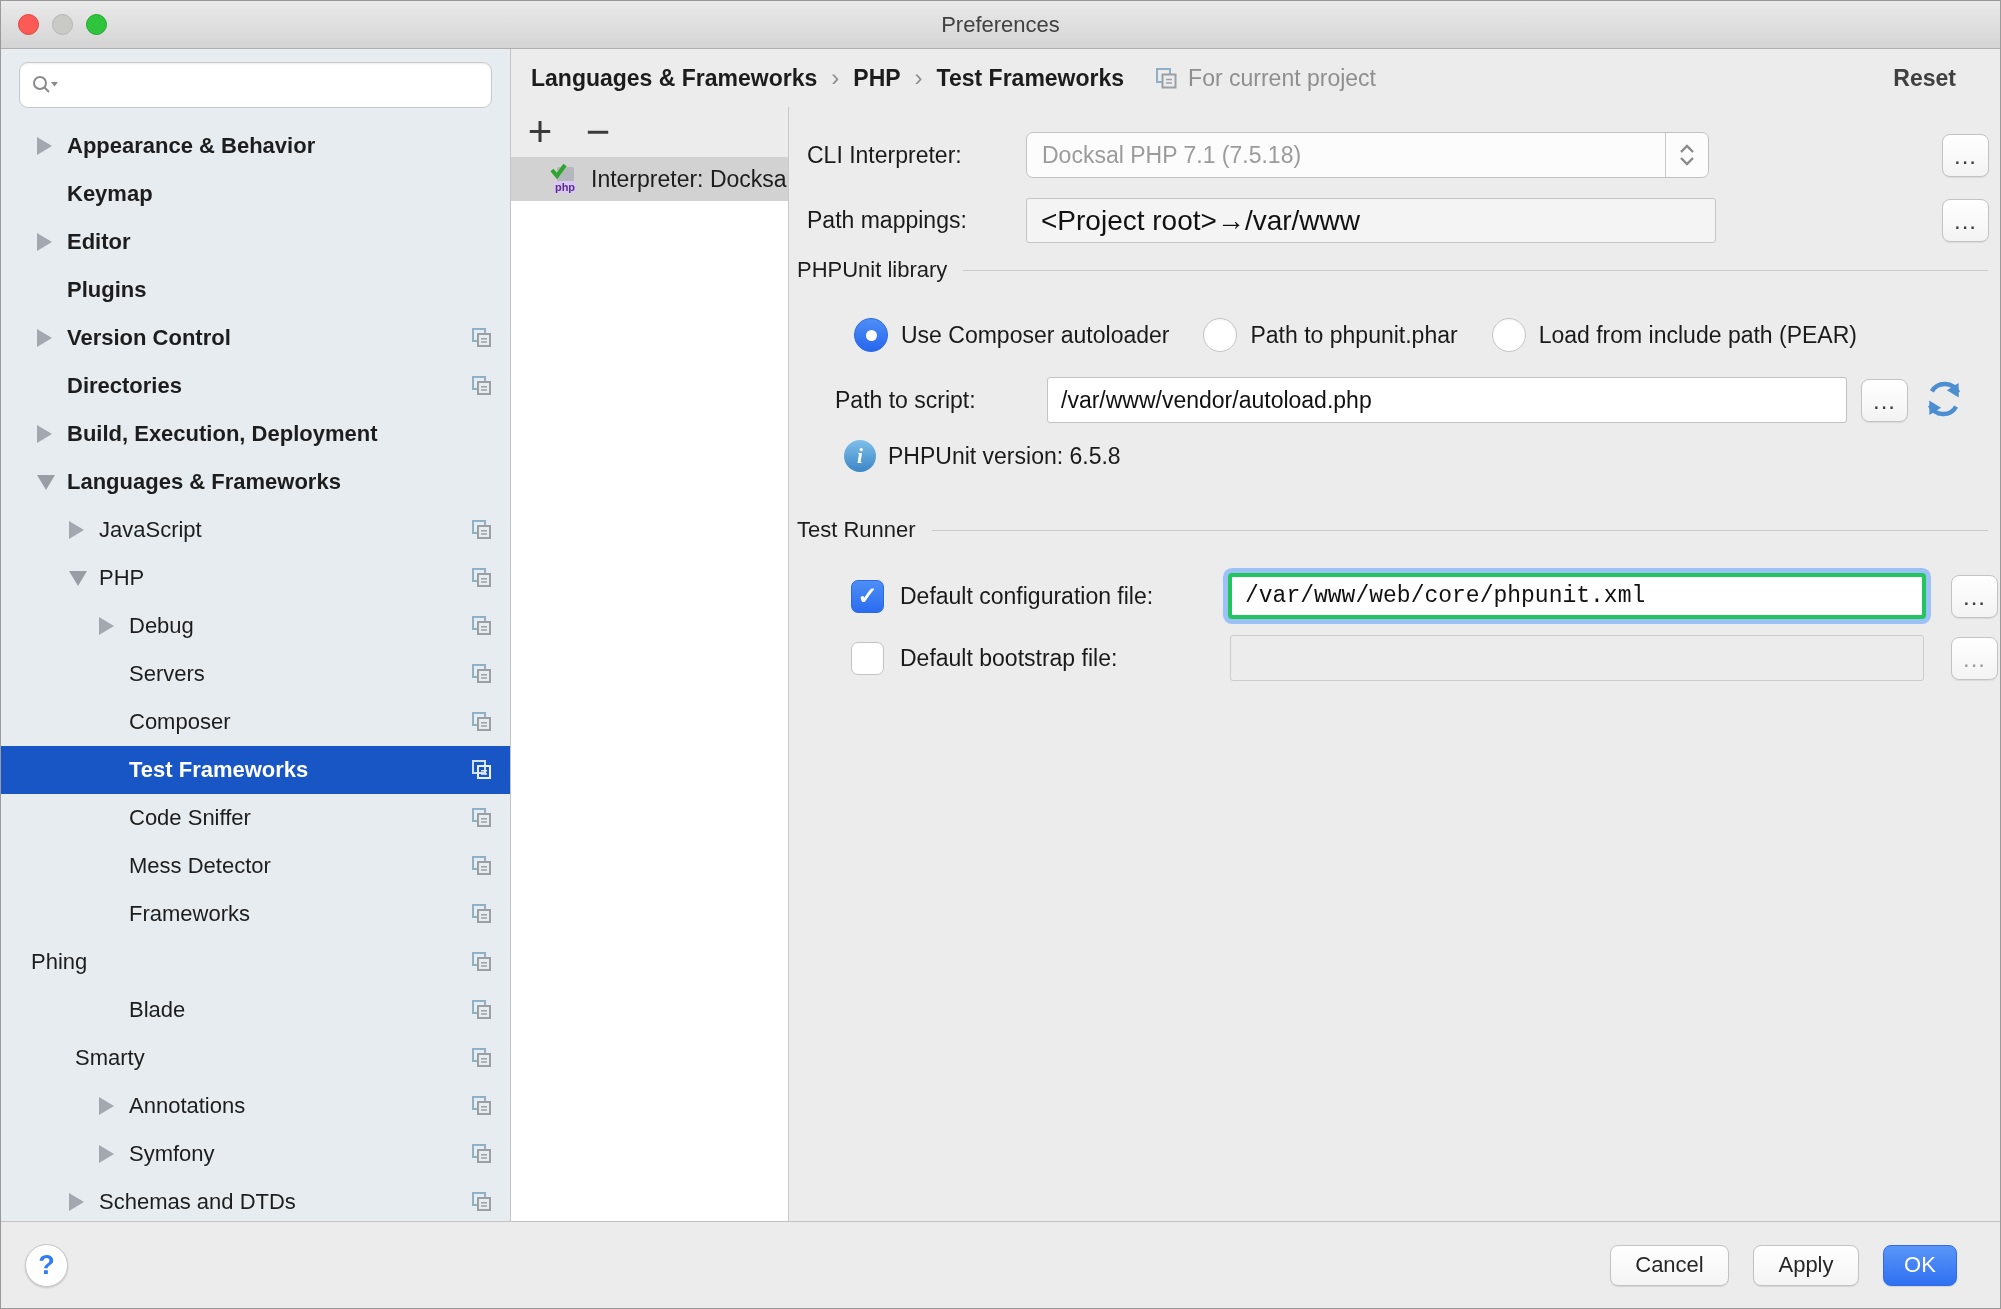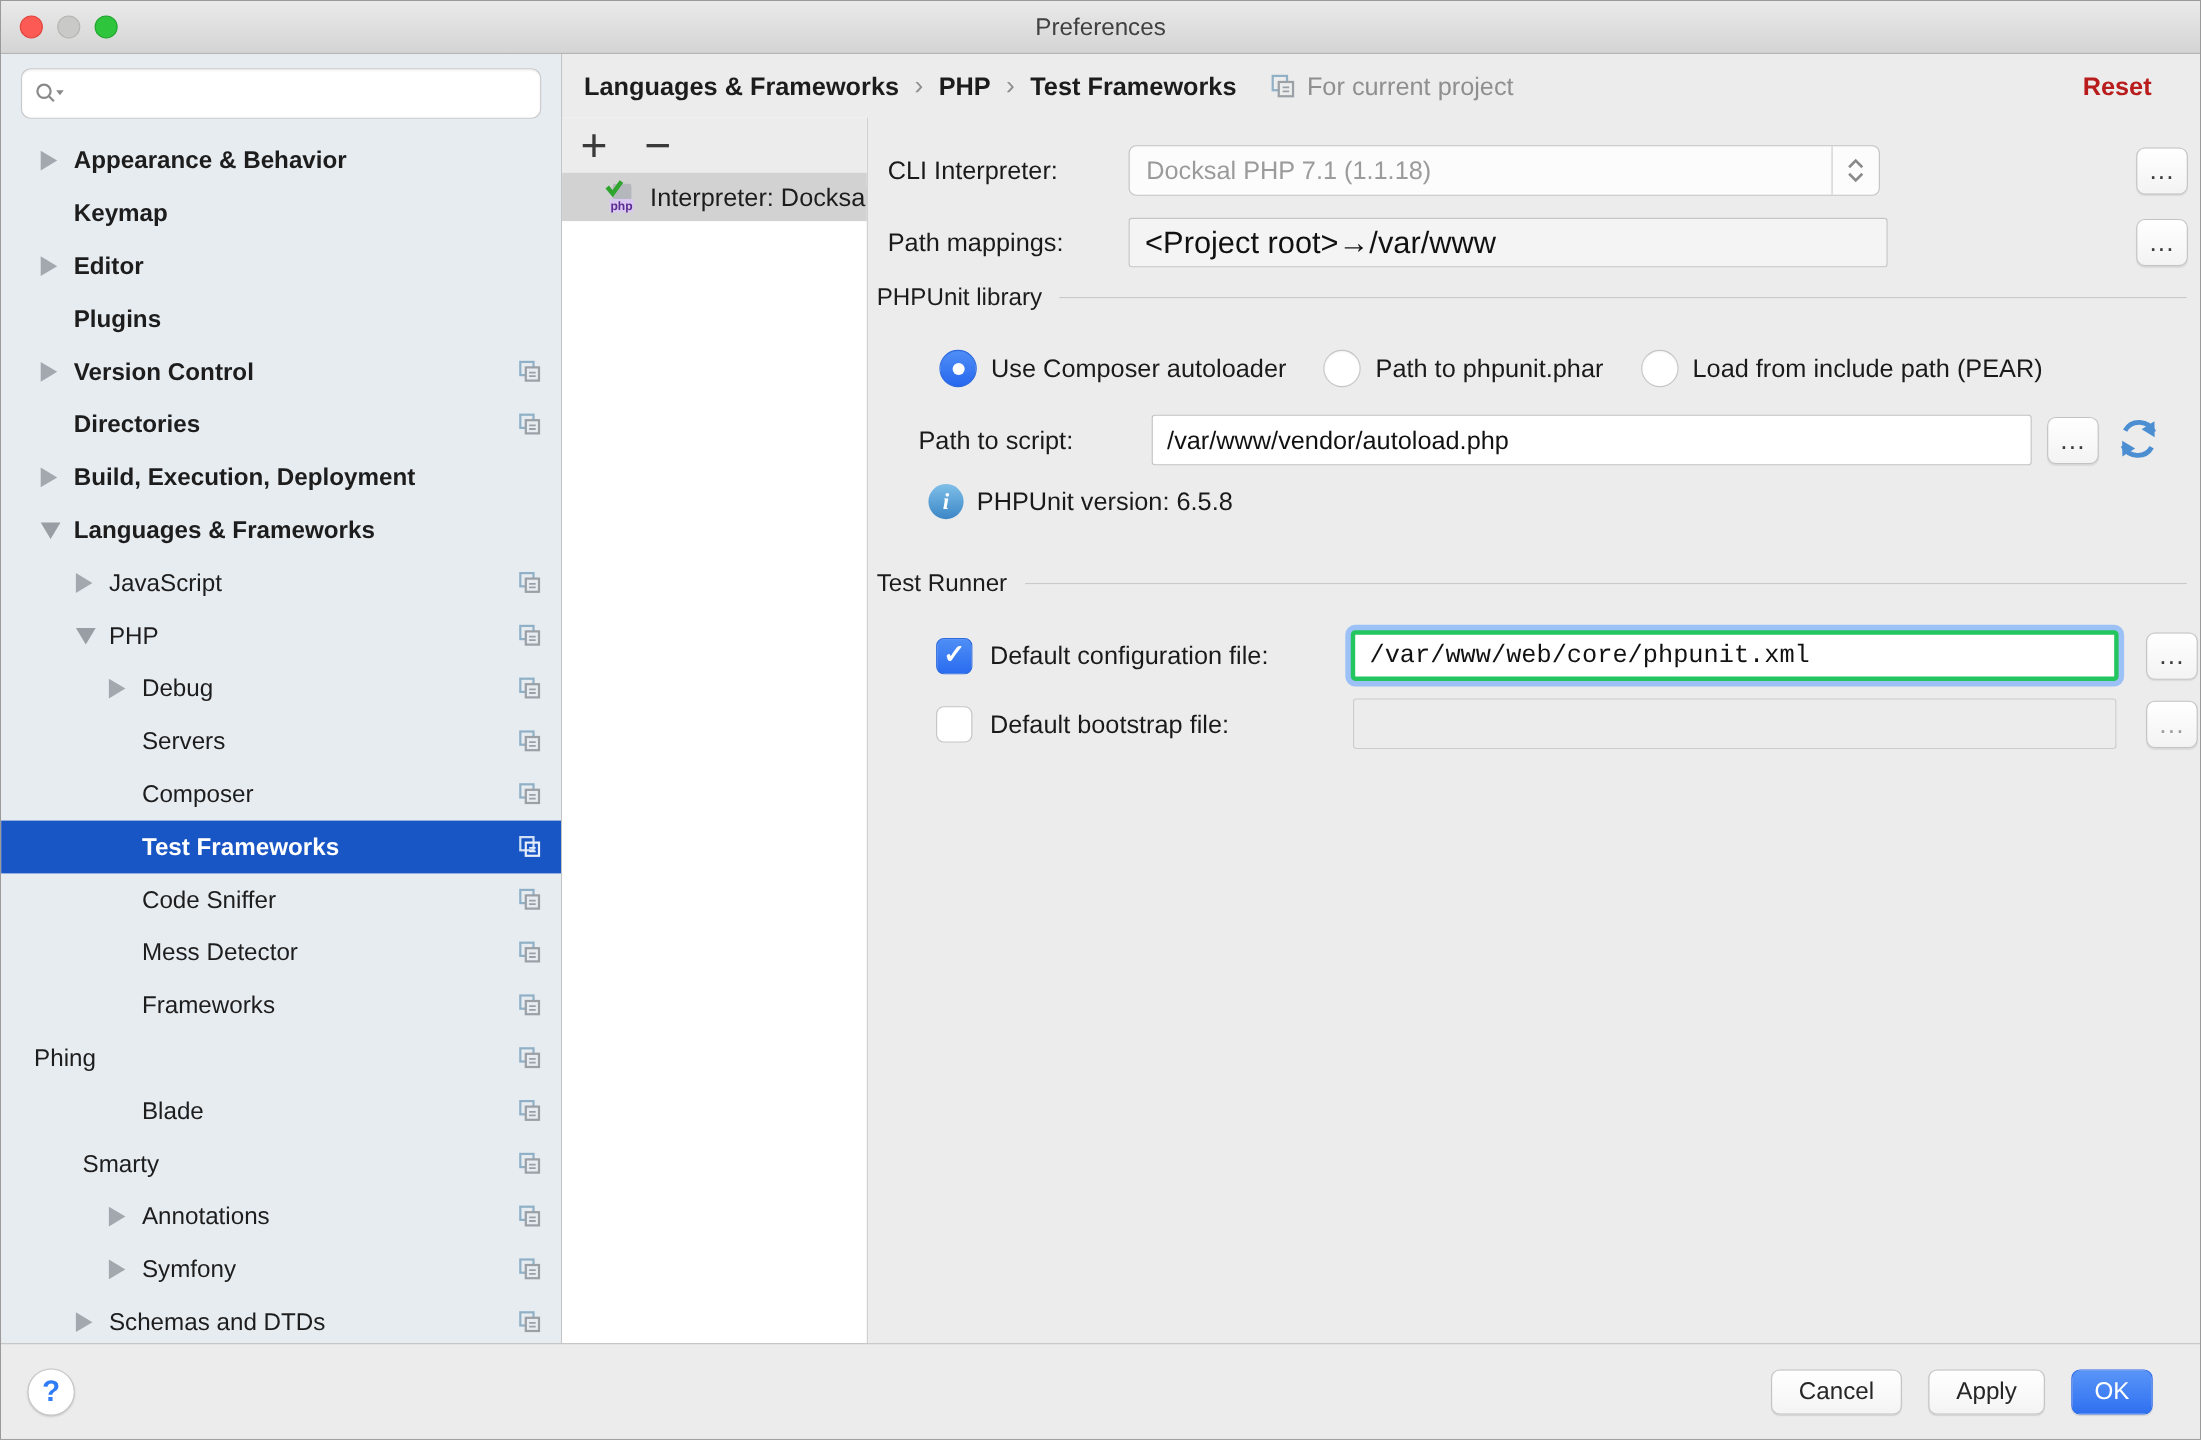--- a/index.html
+++ b/index.html
@@ -43,21 +43,21 @@
   .trow .ticon{margin-left:auto;margin-right:16px;display:flex;align-items:center;}
   .trow.selected{background:#1956c5;}
   .trow.selected .tlabel{color:#ffffff;font-weight:bold;}
 
   
   .right{flex:1;display:flex;flex-direction:column;min-width:0;}
   .crumbbar{height:58px;flex:0 0 58px;display:flex;align-items:center;padding:0 44px 0 20px;}
   .bc-item{font-size:23px;font-weight:bold;color:#1c1c1c;white-space:nowrap;}
   .bc-sep{font-size:24px;color:#8f8f8f;margin:0 14px;}
   .scope{display:flex;align-items:center;margin-left:30px;color:#8f8f8f;font-size:23px;gap:9px;}
-  .reset-link{margin-left:auto;font-size:23px;font-weight:bold;color:#b91c1c;cursor:pointer;}
+  .reset-link{margin-left:auto;font-size:23px;font-weight:bold;color:#404040;cursor:pointer;}
 
   .content-row{flex:1;display:flex;min-height:0;}
 
   
   .listpanel{width:278px;flex:0 0 278px;background:#ffffff;border-right:1px solid #c9c9c9;box-sizing:border-box;display:flex;flex-direction:column;}
   .list-toolbar{height:50px;flex:0 0 50px;background:#ececec;display:flex;align-items:center;padding-left:14px;gap:28px;}
   .tool-btn{font-size:42px;color:#3a3a3a;line-height:40px;width:30px;text-align:center;cursor:pointer;font-weight:400;}
   .list-item{height:44px;display:flex;align-items:center;padding-left:36px;gap:10px;font-size:23px;color:#1d1d1d;white-space:nowrap;overflow:hidden;}
   .list-item.selected{background:#d2d2d2;}
 
@@ -428,21 +428,21 @@
             <span>Interpreter: Docksal PHP 7.1</span>
           </div>
         </div>
 
         <div class="formpanel">
 
           <div class="frow" style="left:18px;top:25px;height:46px;">
             <span class="flabel">CLI Interpreter:</span>
           </div>
           <div class="combo" style="left:237px;top:25px;width:683px;">
-            <span>Docksal PHP 7.1 (1.1.18)</span>
+            <span>Docksal PHP 7.1 (7.5.18)</span>
             <span class="stepper">
               <svg width="20" height="26" viewBox="0 0 20 26">
                 <path d="M4 10 l6 -6 l6 6" fill="none" stroke="#8a8a8a" stroke-width="2.4"></path>
                 <path d="M4 16 l6 6 l6 -6" fill="none" stroke="#8a8a8a" stroke-width="2.4"></path>
               </svg>
             </span>
           </div>
           <div class="browse-btn" style="left:1153px;top:27px;">...</div>
 
           <div class="frow" style="left:18px;top:91px;height:45px;">

